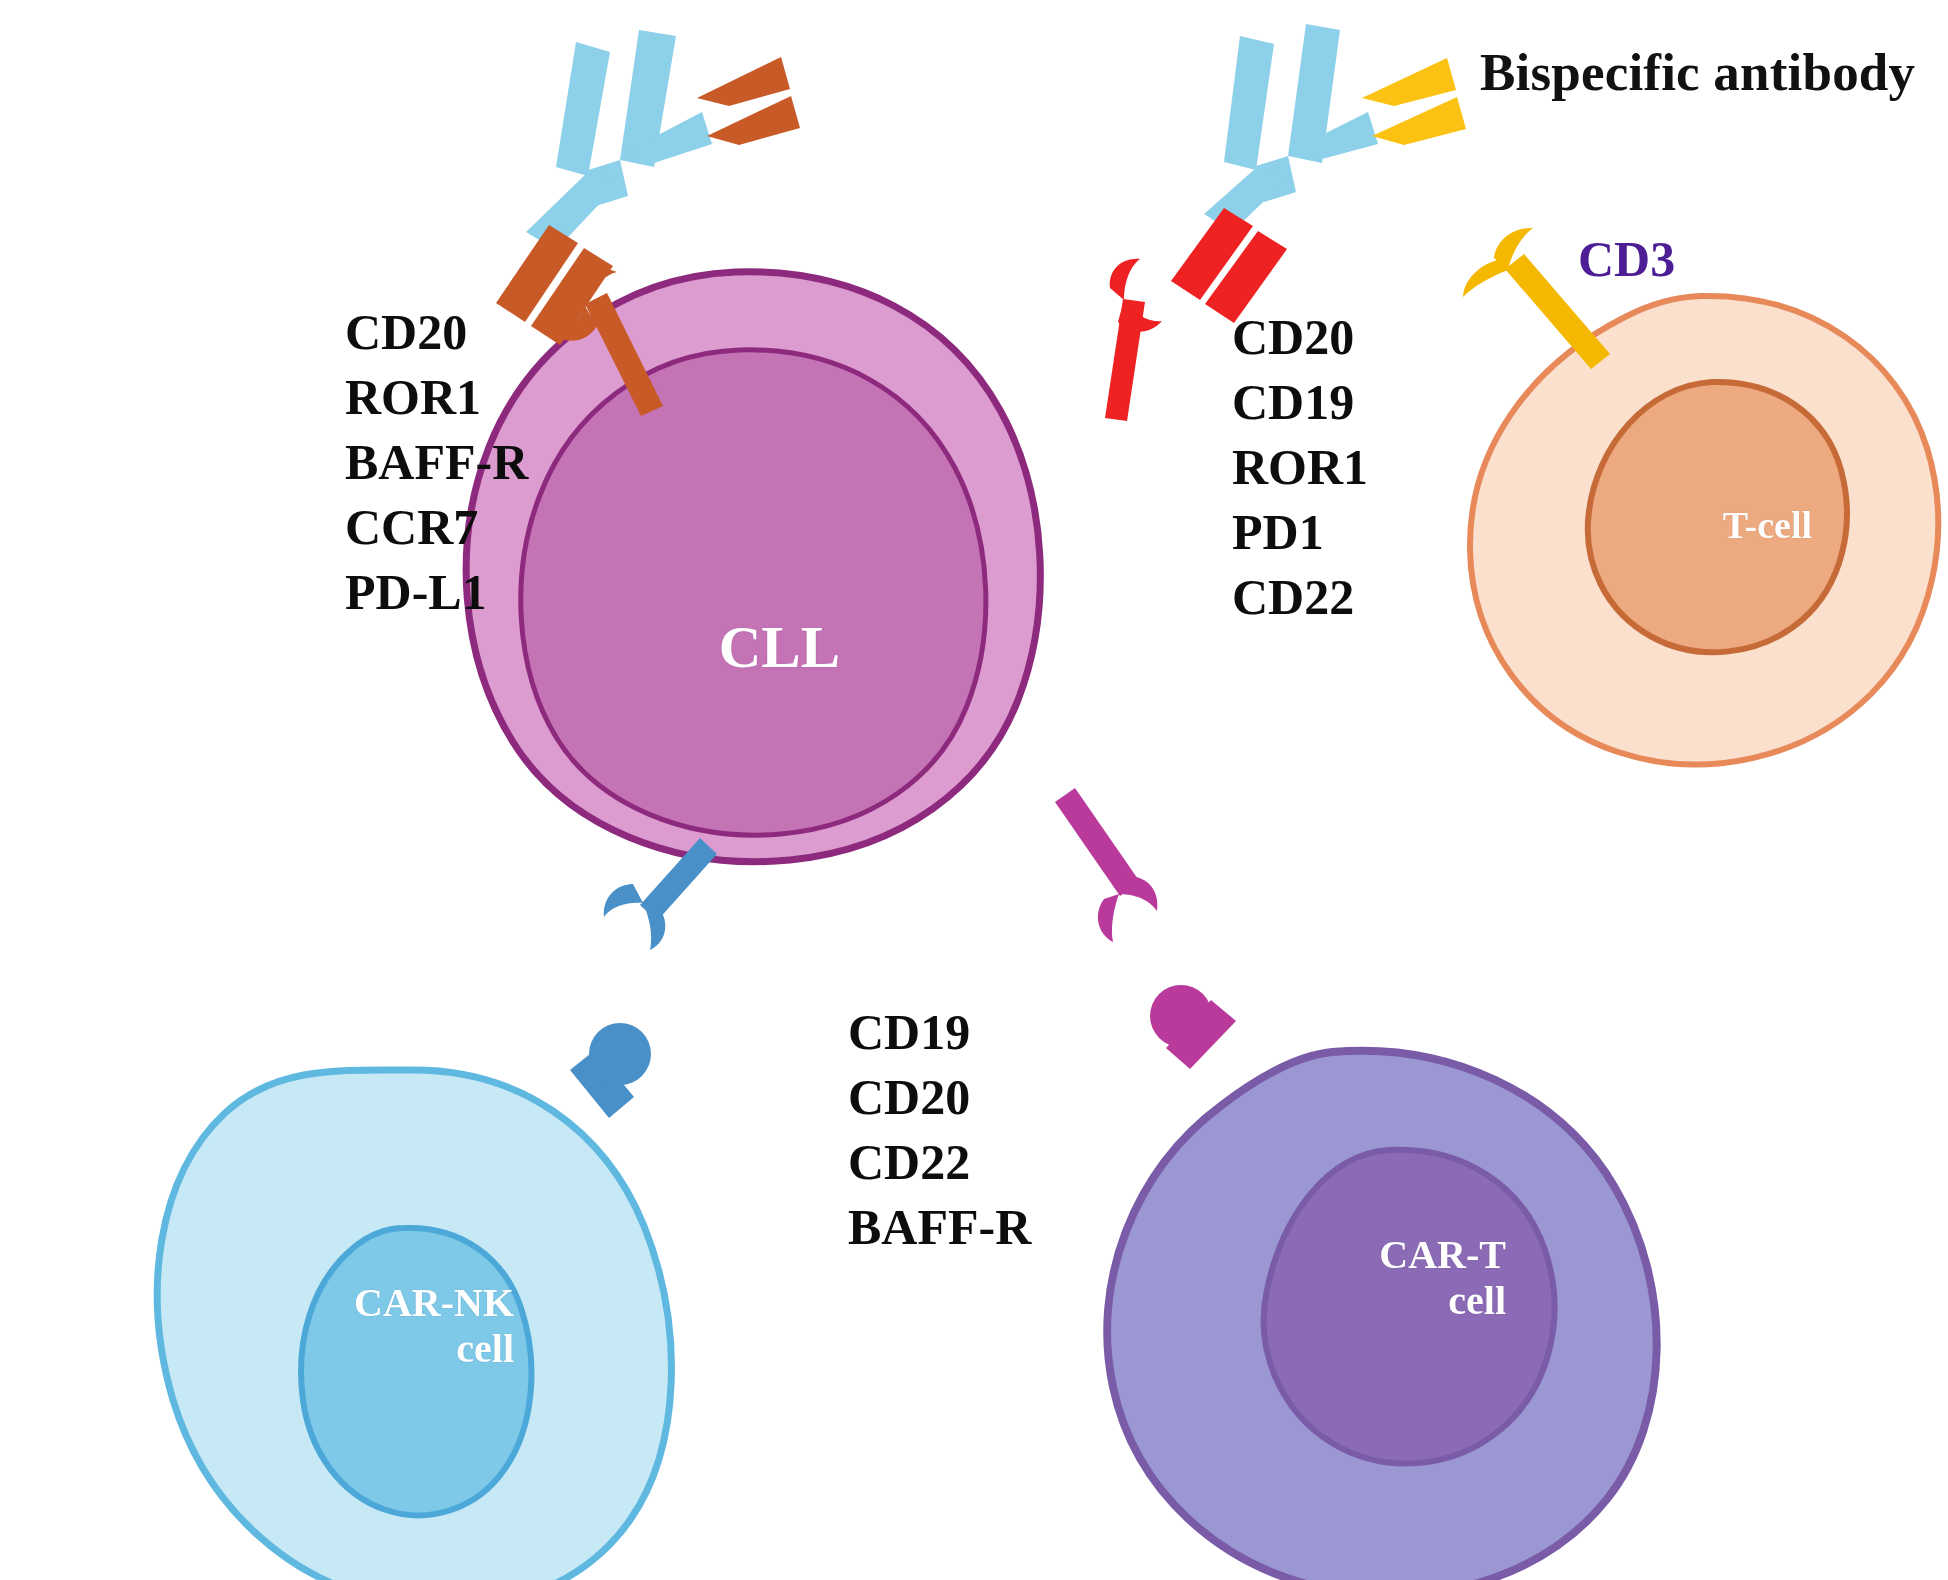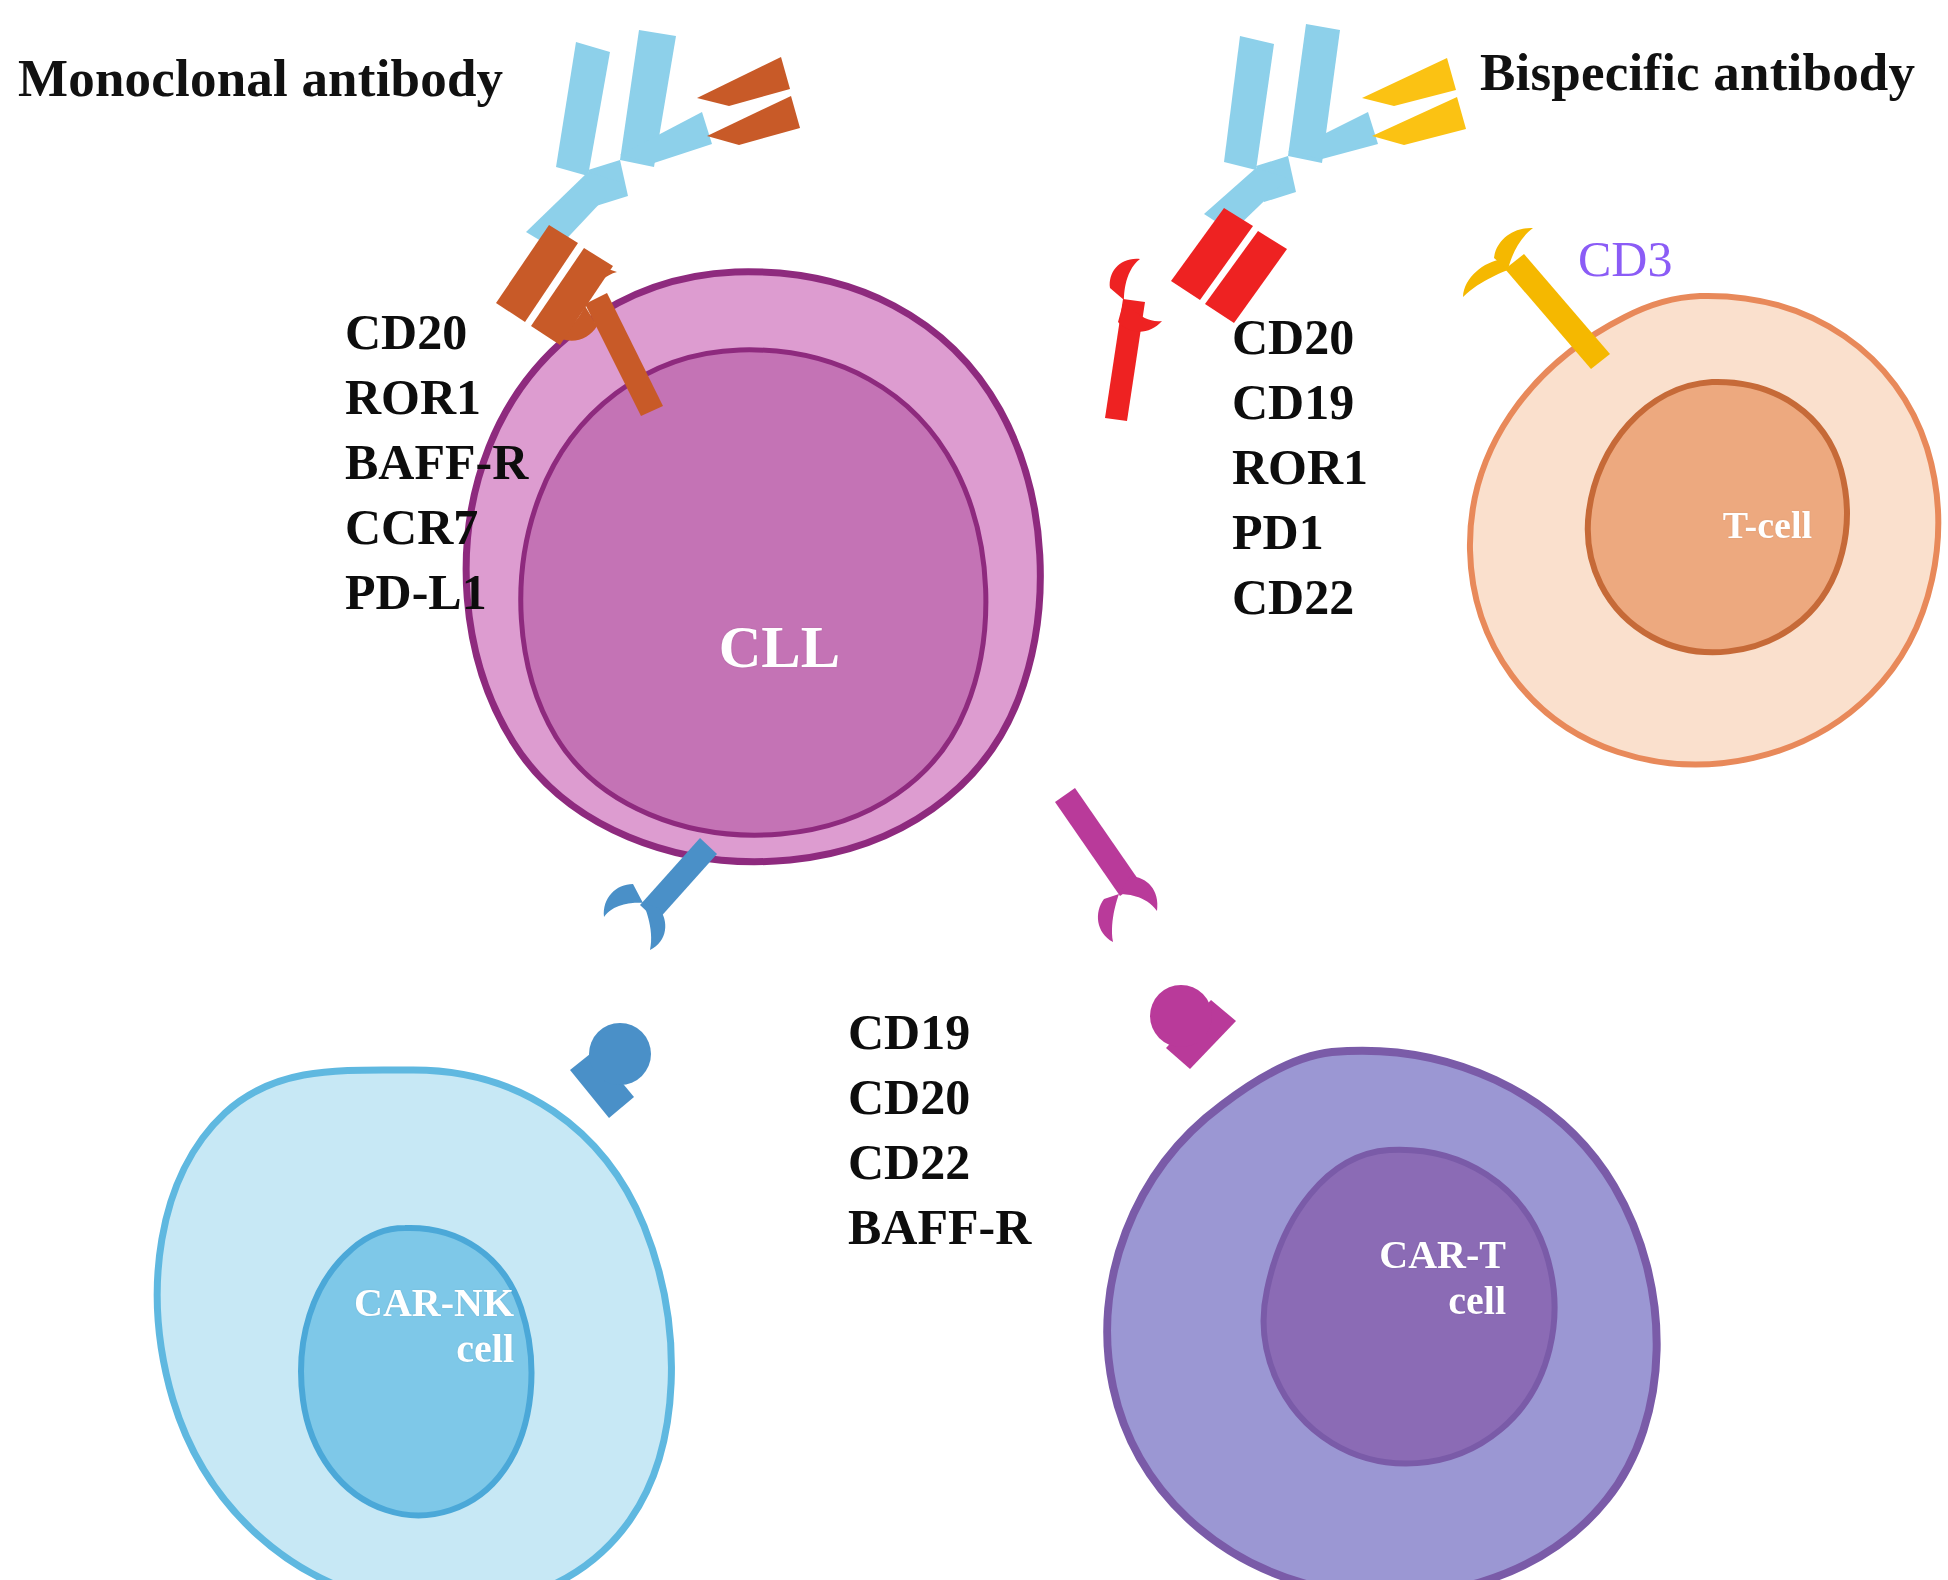--- a/index.html
+++ b/index.html
@@ -58,23 +58,23 @@
     white-space: nowrap;
     text-shadow: 0 0 2px rgba(0,0,0,0.10);
   }
   .label-cll { font-size: 59px; }
   .label-tcell { font-size: 38px; }
   .label-carnk { font-size: 40px; }
   .label-cart { font-size: 40px; }
   .small-tag {
     position: absolute;
     font-family: "Liberation Serif", "DejaVu Serif", serif;
-    font-weight: normal;
+    font-weight: bold;
     font-size: 50px;
-    color: #8b5cf6;
+    color: #4c1d95;
     white-space: nowrap;
   }
 </style>
 </head>
 <body>
 
 <div id="figure">
 
   <svg class="layer" viewBox="0 0 1948 1580" xmlns="http://www.w3.org/2000/svg">
 
@@ -215,21 +215,20 @@
                C 1282,1217 1327,1154 1389,1150 Z" fill="#8b6bb5" stroke="#7a5ba8" stroke-width="6"></path>
     </g>
 
     <g>
       <path d="M 1190,1069 L 1166,1048 L 1211,1000 L 1236,1021 Z" fill="#b93a9a"></path>
       <circle cx="1181" cy="1016" r="31" fill="#b93a9a"></circle>
     </g>
 
   </svg>
 
-  <div class="hdr section-title" style="left:18px; top:48px;">Monoclonal antibody</div>
 
   <div class="hdr section-title" style="left:1480px; top:42px;">Bispecific antibody</div>
 
   <div class="small-tag" style="left:1578px; top:230px;">CD3</div>
 
   <div class="marker-list" style="left:345px; top:300px;">
     <div>CD20</div>
     <div>ROR1</div>
     <div>BAFF-R</div>
     <div>CCR7</div>

